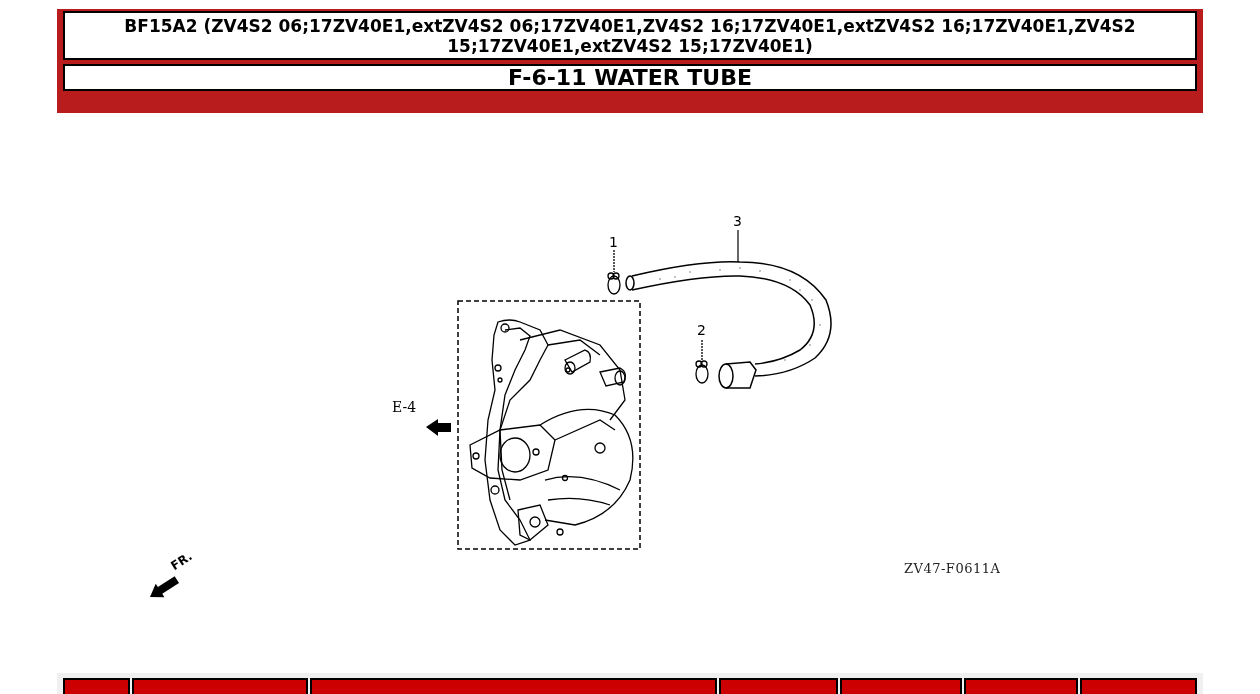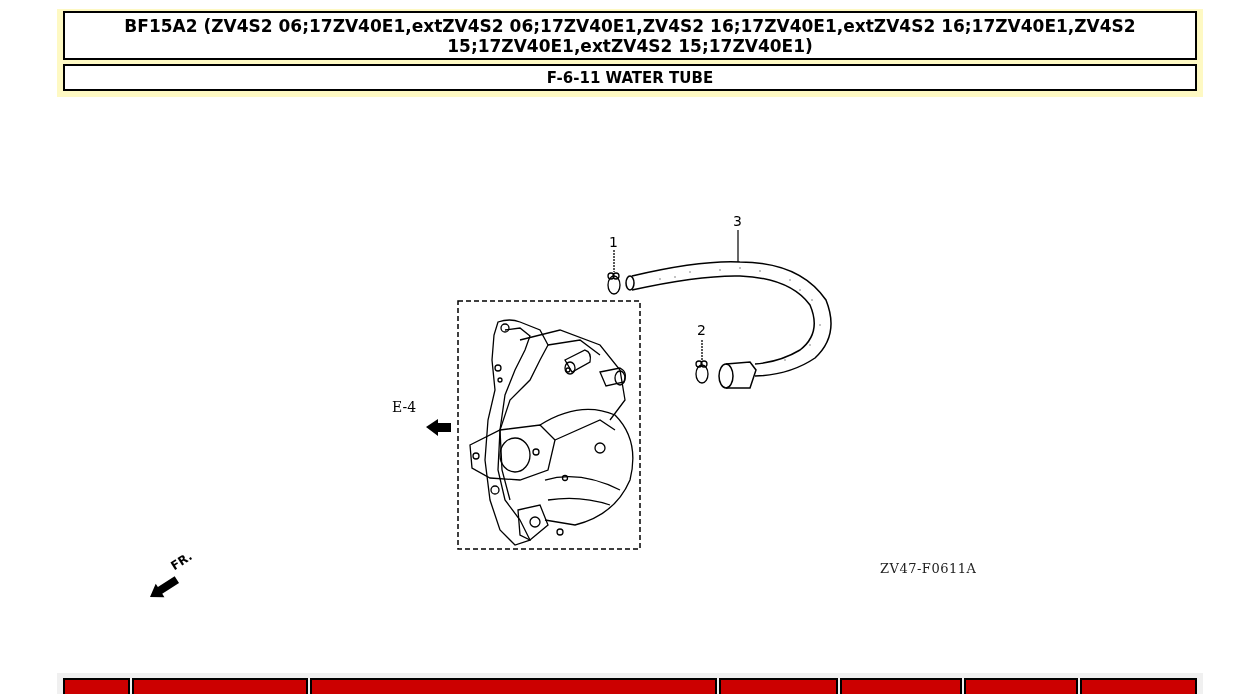--- a/index.html
+++ b/index.html
@@ -1,34 +1,34 @@
 <!DOCTYPE html>
 <html><head>
   <meta charset="utf-8">
   <style>
     * { box-sizing: border-box; margin: 0; padding: 0; }
     html, body { width: 1260px; height: 694px; overflow: hidden; background: #ffffff; }
     body { position: relative; font-family: "DejaVu Sans", sans-serif; }
 
     .header-wrap {
-      position: absolute; left: 57px; top: 9px; width: 1146px; height: 88px;
-      background: #fef9c3; padding: 2px 6px;
+      position: absolute; left: 57px; top: 9px; width: 1146px; height: 104px;
+      background: #b91c1c; padding: 2px 6px;
     }
     .model-box {
       position: absolute; left: 6px; top: 2px; width: 1134px; height: 49px;
       border: 2px solid #000; background: #fff;
       display: flex; align-items: center; justify-content: center;
       text-align: center; font-weight: bold; font-size: 17px; line-height: 20px;
       color: #000; padding: 0 40px;
     }
     .section-box {
       position: absolute; left: 6px; top: 55px; width: 1134px; height: 27px;
       border: 2px solid #000; background: #fff;
       display: flex; align-items: center; justify-content: center;
-      font-weight: bold; font-size: 15px; color: #000;
+      font-weight: bold; font-size: 22px; color: #000;
     }
 
     .diagram { position: absolute; left: 0; top: 100px; width: 1260px; height: 560px; }
     .diagram svg { position: absolute; left: 0; top: 0; }
 
     .callout {
       position: absolute; font-family: "DejaVu Sans", sans-serif; font-size: 14px;
       color: #000; font-weight: normal;
     }
     .ref-label {
@@ -146,21 +146,21 @@
   </svg>
 
   <span class="callout" style="left:609px; top:134px;">1</span>
   <span class="callout" style="left:697px; top:222px;">2</span>
   <span class="callout" style="left:733px; top:113px;">3</span>
 
   <span class="ref-label" style="left:392px; top:299px;">E-4</span>
 
   <span class="callout" style="left:176px; top:459px; font-weight:bold; font-size:12px; transform:rotate(-33deg); transform-origin:left bottom;">FR.</span>
 
-  <span class="fig-code" style="left:880px; top:461px;">ZV47-F0611A</span>
+  <span class="fig-code" style="left:904px; top:461px;">ZV47-F0611A</span>
 </div>
 
 <div class="table-wrap">
   <div class="th-cell" style="left:6px; width:67px;"></div>
   <div class="th-cell" style="left:75px; width:176px;"></div>
   <div class="th-cell" style="left:253px; width:407px;"></div>
   <div class="th-cell" style="left:662px; width:119px;"></div>
   <div class="th-cell" style="left:783px; width:122px;"></div>
   <div class="th-cell" style="left:907px; width:114px;"></div>
   <div class="th-cell" style="left:1023px; width:117px;"></div>

